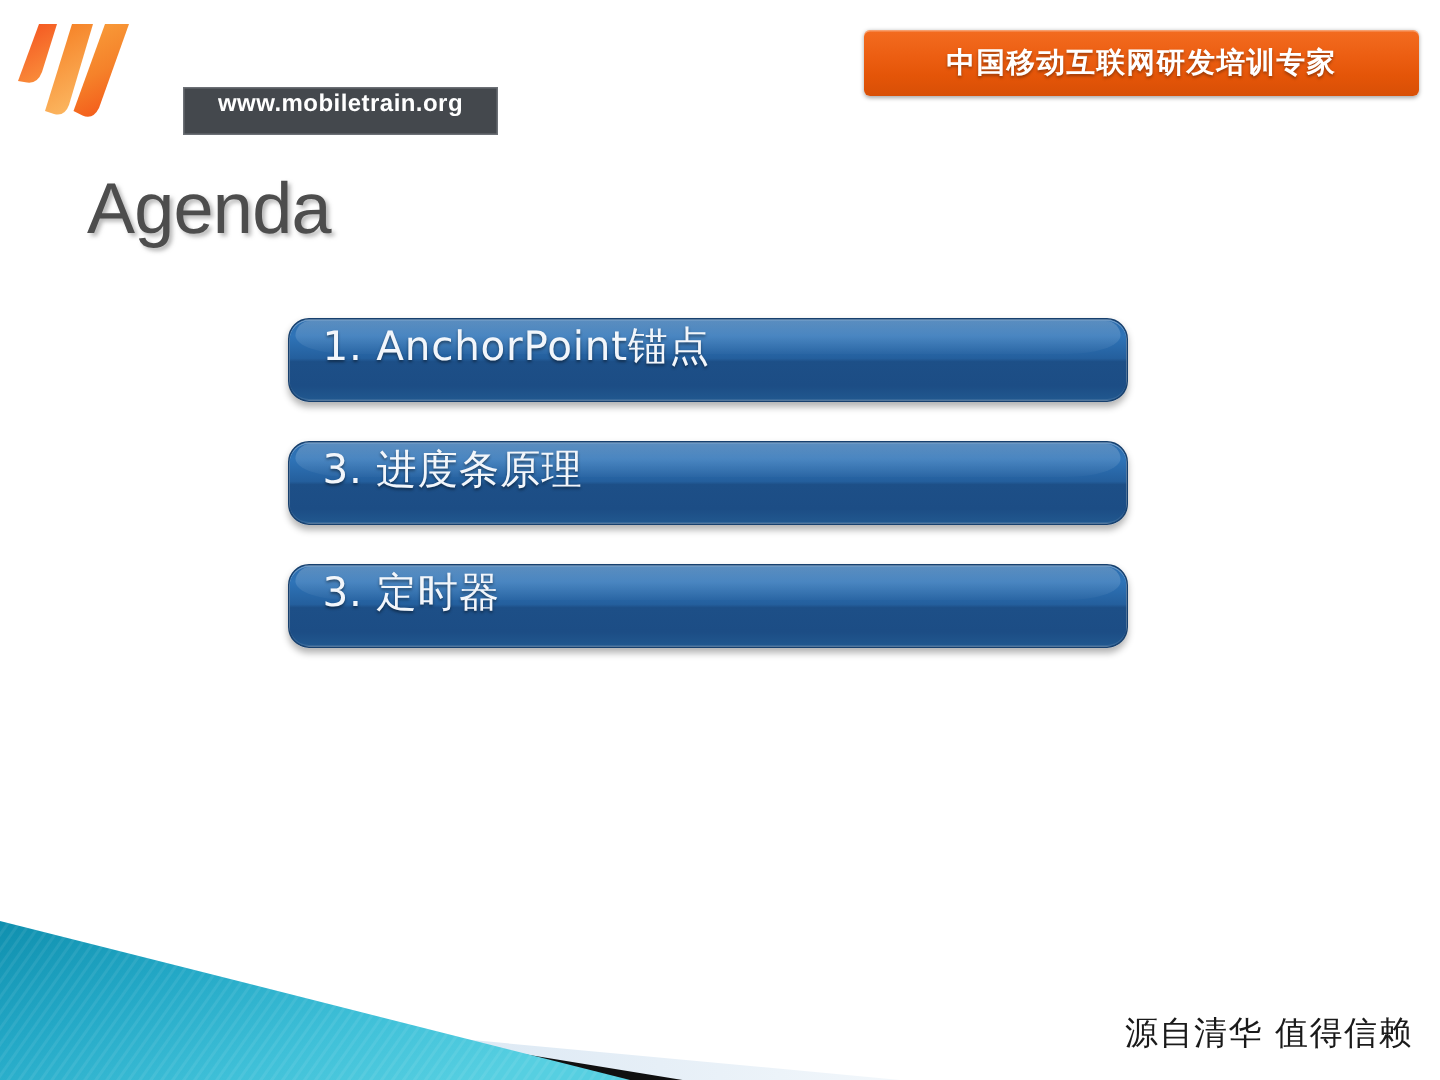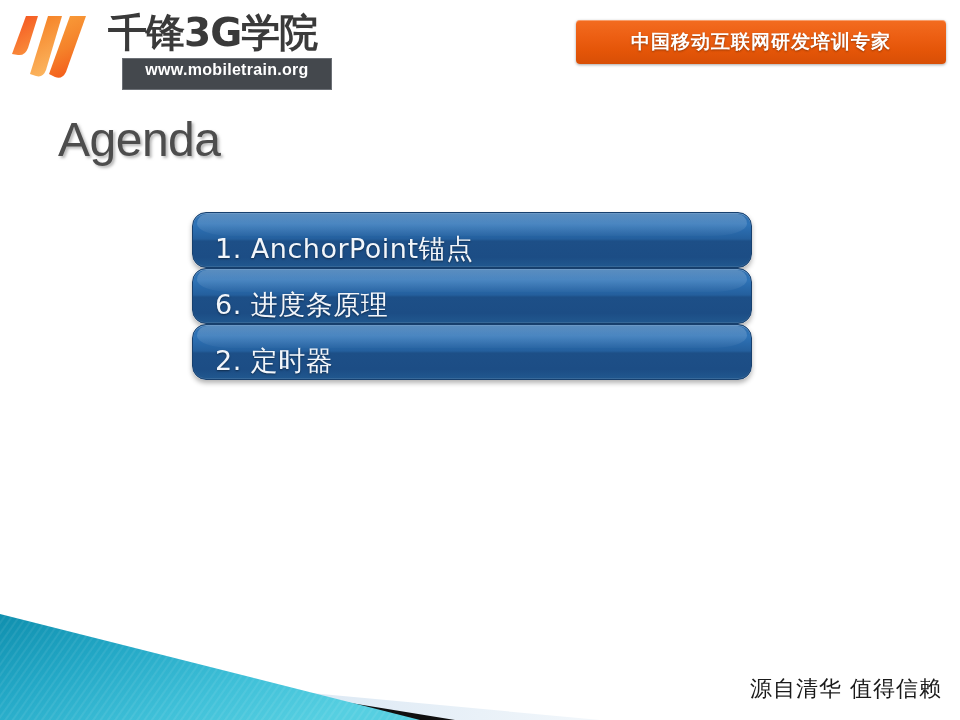--- a/index.html
+++ b/index.html
@@ -101,36 +101,37 @@
   .agenda-list {
     position: absolute;
     left: 192px;
     top: 212px;
     width: 560px;
   }
   .agenda-item {
     position: relative;
     width: 560px;
     height: 56px;
+    margin-bottom: 26px;
     border-radius: 14px;
     background: linear-gradient(180deg,
         #2b6cad 0%,
         #2f74b8 20%,
         #245f9d 48%,
         #1d4f87 52%,
         #1c4d85 82%,
         #21588f 100%);
     box-shadow: 0 3px 5px rgba(0,0,0,0.30),
                 inset 0 1px 0 rgba(255,255,255,0.30),
                 inset 0 -1px 0 rgba(255,255,255,0.10);
     border: 1px solid #17406e;
     box-sizing: border-box;
     overflow: hidden;
     display: flex;
-    align-items: flex-end;
+    align-items: flex-start;
   }
   .agenda-item::after {
     content: "";
     position: absolute;
     left: 4px;
     right: 4px;
     top: 1px;
     height: 22px;
     border-radius: 11px 11px 40px 40px / 11px 11px 14px 14px;
     background: linear-gradient(180deg, rgba(255,255,255,0.22), rgba(255,255,255,0.02));
@@ -194,47 +195,42 @@
             <stop offset="60%" stop-color="#f5822a"></stop>
             <stop offset="100%" stop-color="#f4601c"></stop>
           </linearGradient>
         </defs>
         <path d="M14 6 L26 6 L16 38 Q13 46 6 45 L0 44 Z" fill="url(#sw1)"></path>
         <path d="M36 6 L50 6 L34 60 Q31 68 24 66 L18 64 Z" fill="url(#sw2)"></path>
         <path d="M58 6 L74 6 L54 62 Q50 70 43 67 L37 64 Z" fill="url(#sw3)"></path>
       </svg>
     </div>
 
-    <div class="logo-wordmark">
-      <svg width="224" height="44" viewBox="0 0 224 44" xmlns="http://www.w3.org/2000/svg">
-        <text x="0" y="36" font-family="DejaVu Sans, Liberation Sans, sans-serif" font-size="39" font-weight="bold" fill="#3a3a3a" letter-spacing="-1">千锋3G学院</text>
-      </svg>
-    </div>
 
     <div class="logo-url">www.mobiletrain.org</div>
   </div>
 
   <div class="banner">
     <span class="banner-text">中国移动互联网研发培训专家</span>
   </div>
 
   <div class="slide-title">Agenda</div>
 
   <div class="agenda-list">
 
     <div class="agenda-item">
       <span class="agenda-label">1.  AnchorPoint锚点</span>
     </div>
 
     <div class="agenda-item">
-      <span class="agenda-label">6.  进度条原理</span>
+      <span class="agenda-label">3.  进度条原理</span>
     </div>
 
     <div class="agenda-item">
-      <span class="agenda-label">2.  定时器</span>
+      <span class="agenda-label">3.  定时器</span>
     </div>
 
   </div>
 
   <div class="bottom-deco">
     <svg width="960" height="130" viewBox="0 0 960 130" xmlns="http://www.w3.org/2000/svg">
       <defs>
         <linearGradient id="tealGrad" x1="0" y1="0" x2="1" y2="0.6">
           <stop offset="0%" stop-color="#0f8fae"></stop>
           <stop offset="35%" stop-color="#23a8c6"></stop>

